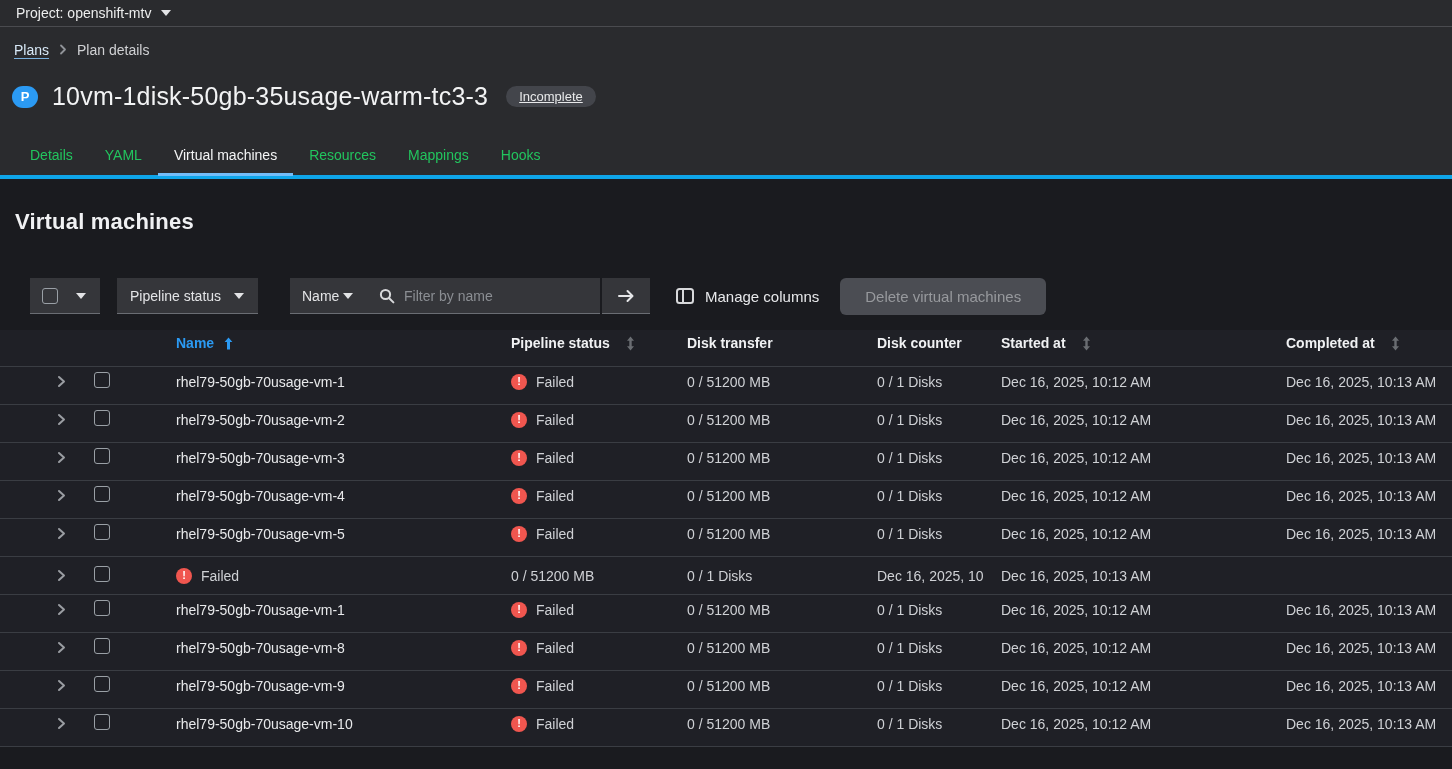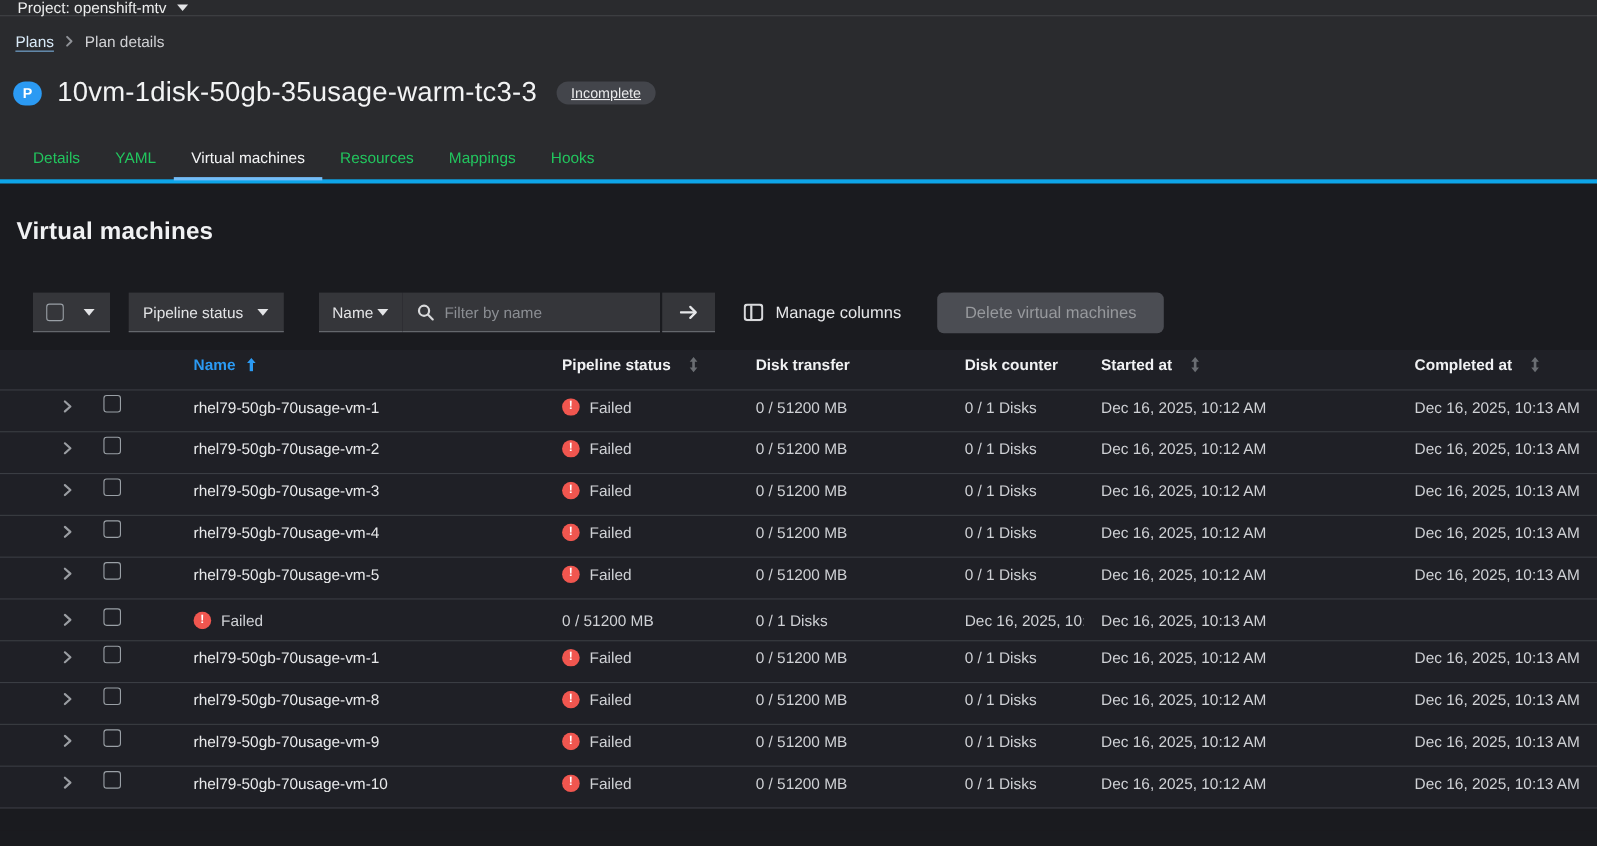--- a/index.html
+++ b/index.html
@@ -6,21 +6,21 @@
   html,body { width:1452px; height:769px; overflow:hidden; }
   body {
     font-family:"Liberation Sans","DejaVu Sans",sans-serif;
     background:#1a1b1f; color:#e6e7e9;
     -webkit-font-smoothing:antialiased;
   }
   .app { width:1452px; height:769px; position:relative; }
 
   
   .masthead-bar {
-    height:15px; background:#2a2b2e; border-bottom:1px solid #4a4b4f;
+    height:27px; background:#2a2b2e; border-bottom:1px solid #4a4b4f;
     display:flex; align-items:center; padding:0 16px;
   }
   .project-select {
     background:none; border:none; color:#eceded; font-size:14px;
     font-family:inherit; display:flex; align-items:center; gap:10px; cursor:pointer;
   }
   .caret {
     display:inline-block; width:0; height:0;
     border-left:5px solid transparent; border-right:5px solid transparent;
     border-top:6px solid #e3e4e6;
@@ -82,21 +82,21 @@
     background:transparent; border:none; outline:none; color:#e6e7e9;
     font-size:14px; font-family:inherit; width:100%;
   }
   .search-box input::placeholder { color:#8b8e93; }
   .search-go { width:48px; margin-left:2px; justify-content:center; }
   .manage-cols {
     margin-left:22px; background:none; border:none; color:#e7e8ea; font-size:15px;
     font-family:inherit; display:flex; align-items:center; gap:11px; cursor:pointer; padding:0 4px;
   }
   .delete-btn {
-    margin-left:29px; height:37px; background:#4b4d53; color:#97999d;
+    margin-left:17px; height:37px; background:#4b4d53; color:#97999d;
     border:none; border-radius:6px; font-size:15px; font-family:inherit;
     padding:0 25px; cursor:not-allowed;
   }
 
   
   .vm-table { margin-top:16px; background:#1f2026; }
   .thead-row, .trow {
     display:grid;
     grid-template-columns:42px 78px 335px 176px 190px 124px 285px 1fr;
     align-items:center; padding-left:40px; height:38px;

